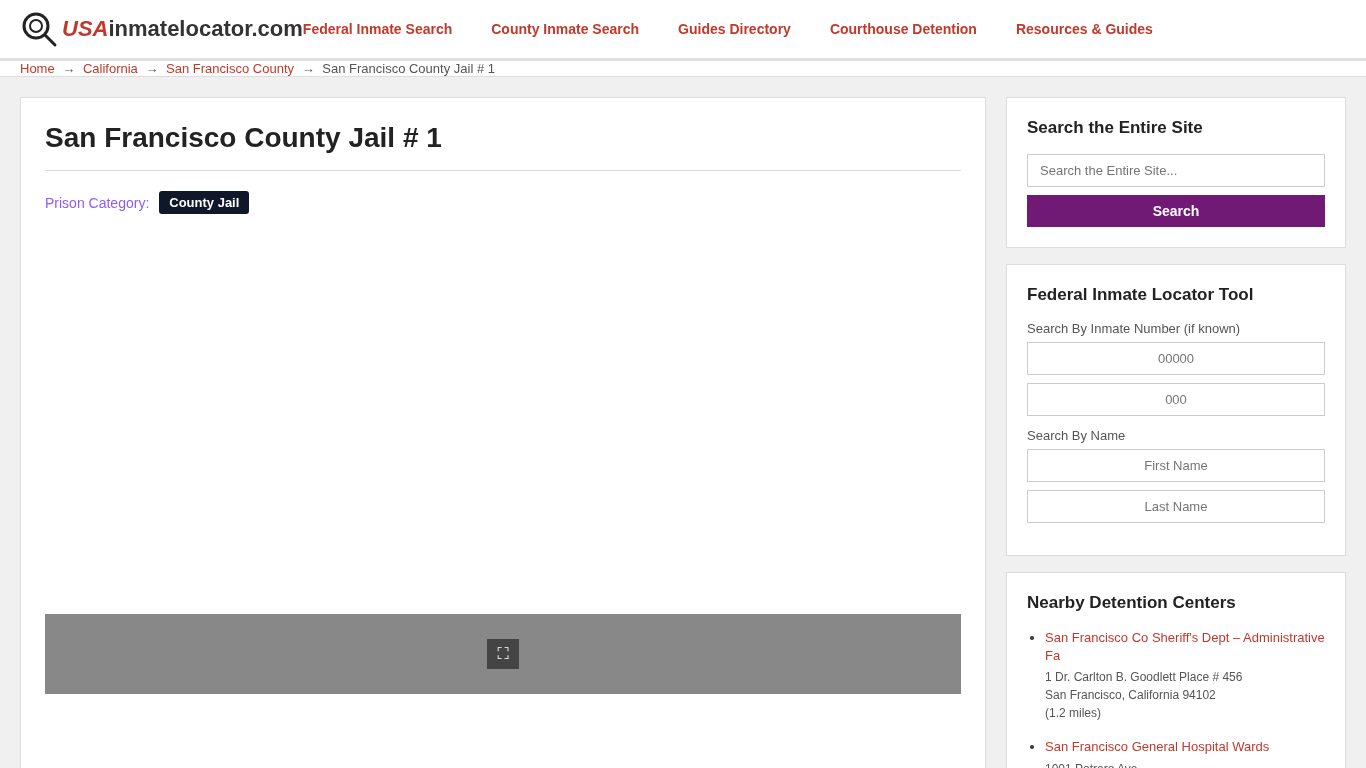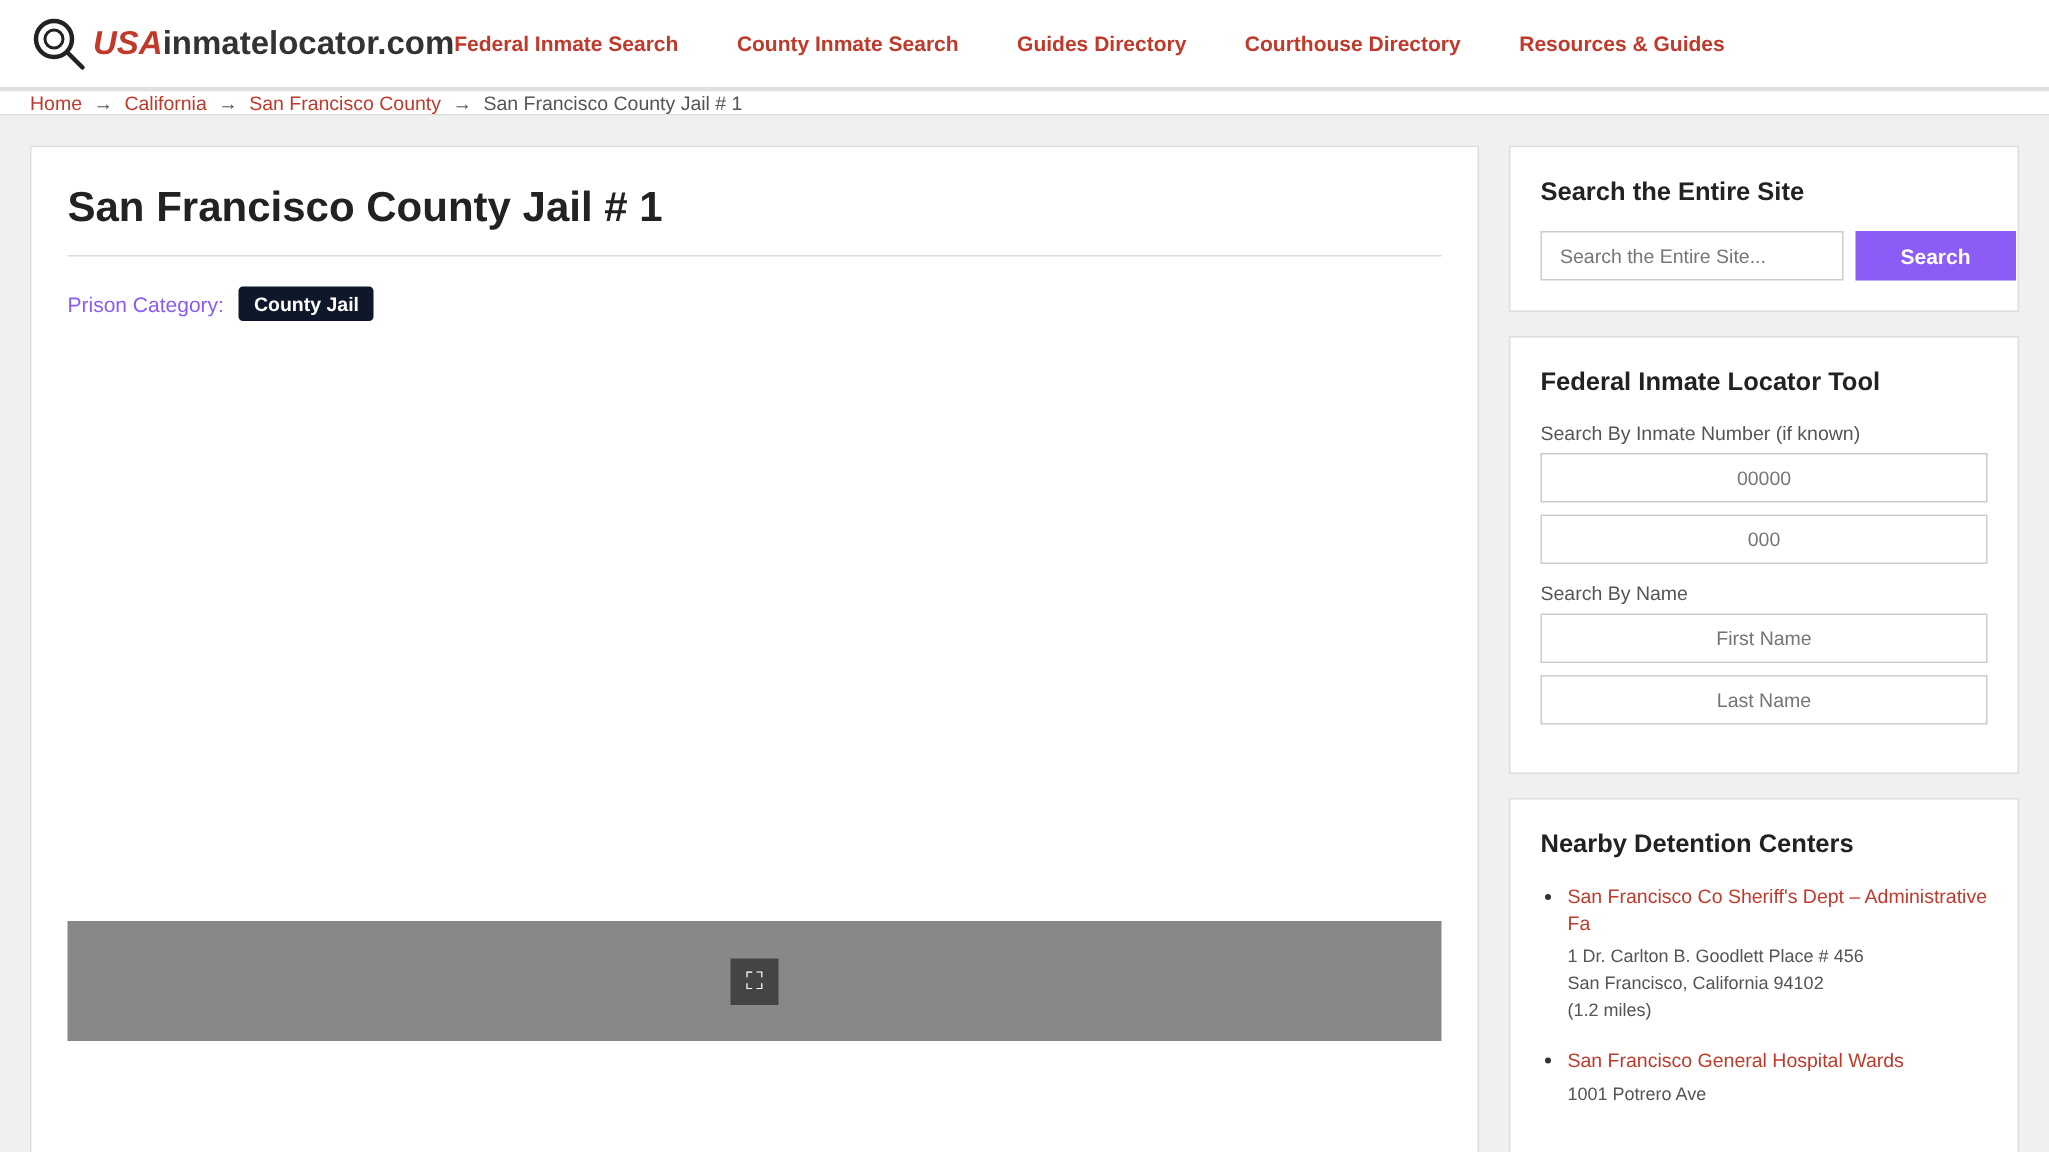--- a/index.html
+++ b/index.html
@@ -138,30 +138,31 @@
       font-size: 17px;
       font-weight: bold;
       color: #222;
       margin-bottom: 16px;
     }
 
     
     #search-card .search-row {
       display: flex;
       gap: 8px;
+      flex-direction: column;
     }
     #search-card input[type="text"] {
       flex: 1;
       padding: 8px 12px;
       border: 1px solid #ccc;
       font-size: 13px;
       color: #999;
     }
     #search-card button {
-      background: #8b5cf6;
+      background: #701a75;
       color: #fff;
       border: none;
       padding: 8px 30px;
       font-size: 14px;
       font-weight: bold;
       cursor: pointer;
     }
 
     
     #federal-card .field-label {
@@ -219,21 +220,21 @@
       <line x1="25" y1="25" x2="35" y2="35" stroke="#222" stroke-width="3" stroke-linecap="round"></line>
     </svg>
     <span id="logo-text">
       <span class="usa">USA</span><span>inmatelocator.com</span>
     </span>
   </div>
   <nav>
     <a href="#">Federal Inmate Search</a>
     <a href="#">County Inmate Search</a>
     <a href="#">Guides Directory</a>
-    <a href="#">Courthouse Directory</a>
+    <a href="#">Courthouse Detention</a>
     <a href="#">Resources &amp; Guides</a>
   </nav>
 </div>
 
 <div id="breadcrumb-bar">
   <a href="#">Home</a>
   <span class="arrow">→</span>
   <a href="#">California</a>
   <span class="arrow">→</span>
   <a href="#">San Francisco County</a>

